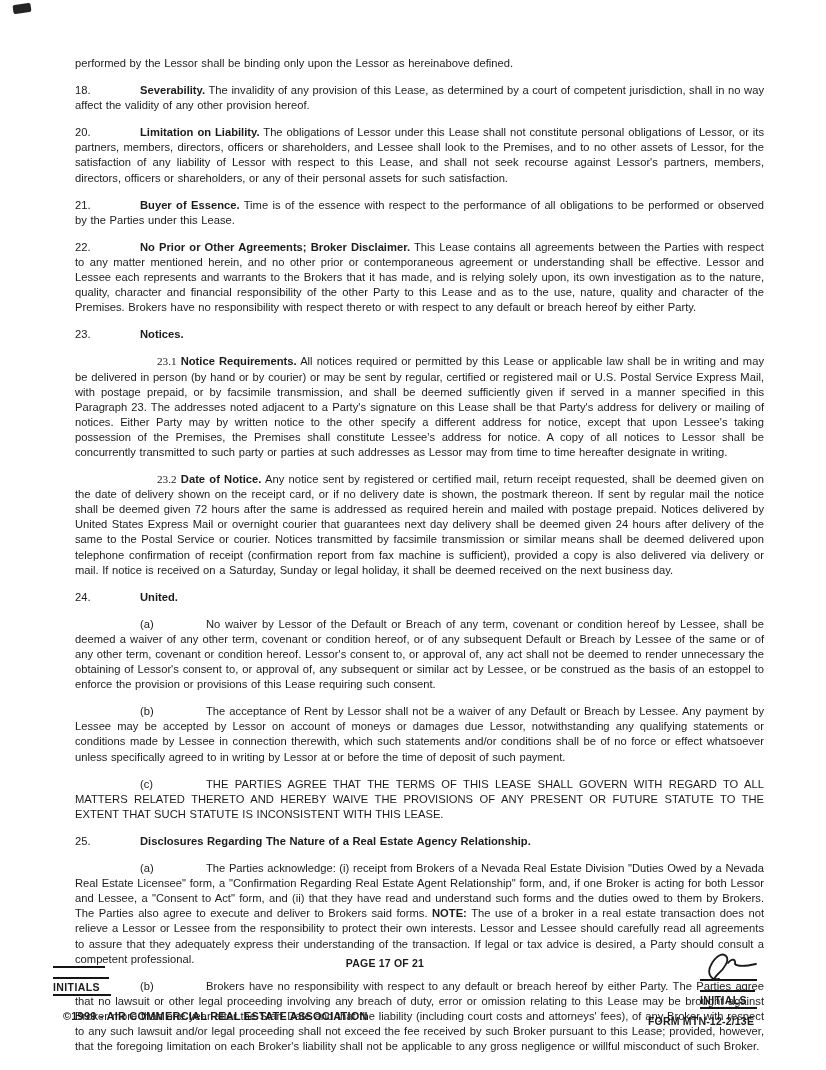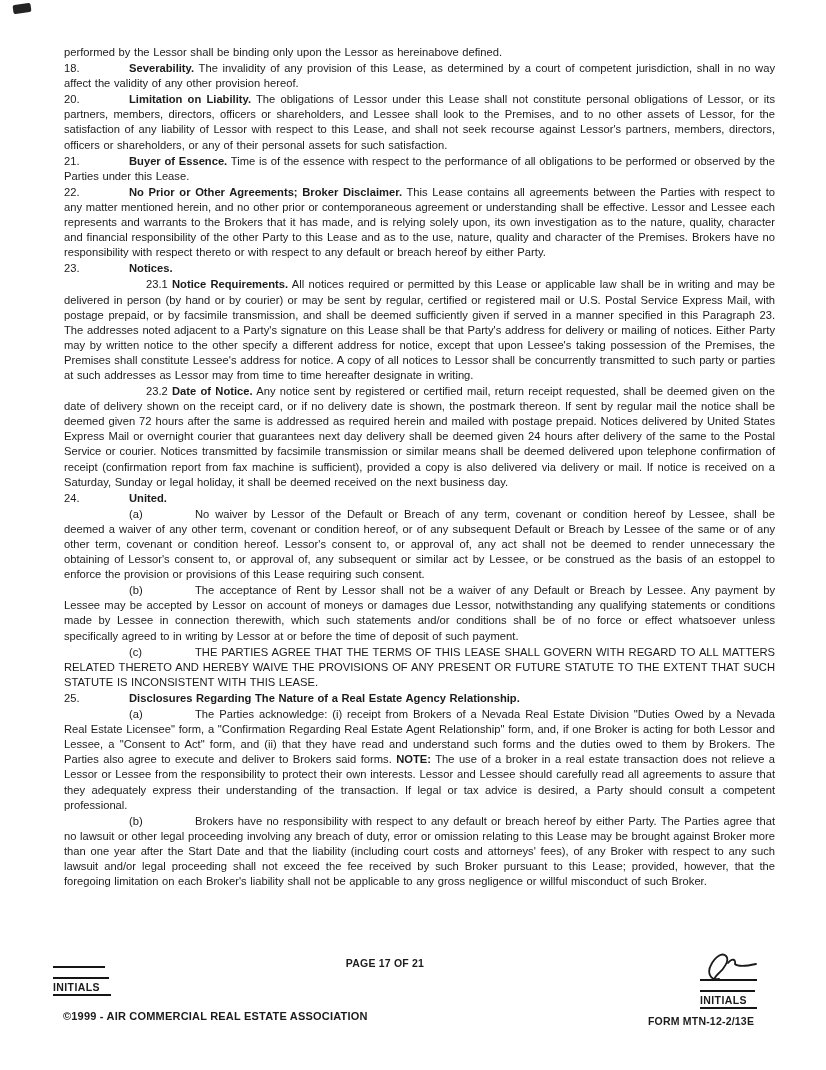--- a/index.html
+++ b/index.html
@@ -10,28 +10,28 @@
     color:#1b1b1b;
   }
   .page { position:relative; width:826px; height:1070px; overflow:hidden; background:#fff; }
 
   .artifact {
     position:absolute; left:13px; top:4px; width:18px; height:9px;
     background:#242424; border-radius:2px; transform:rotate(-8deg);
   }
 
   .content { position:absolute; left:63px; top:44px; width:713px; }
-  .content p { margin:1px; }
+  .content p { margin:12px; }
   .p {
     font-size:11.2px; line-height:15.1px;
     text-align:justify; word-spacing:0.5px;
   }
   .num    { display:inline-block; width:65px; }
   .letter { display:inline-block; width:66px; margin-left:65px; }
-  .subnum { margin-left:82px; }
+  .subnum { margin-left:82px;font-family:Liberation Serif, serif; }
   .b      { font-weight:bold; }
   .jl     { text-align-last: justify; }
 
   .rule { height:2px; background:#151515; }
 
   .page-num {
     position:absolute; left:0; top:957px; width:826px;
     text-align:center; font-weight:bold; font-size:10.5px;
     transform:translateX(-28px); letter-spacing:0.2px;
   }

